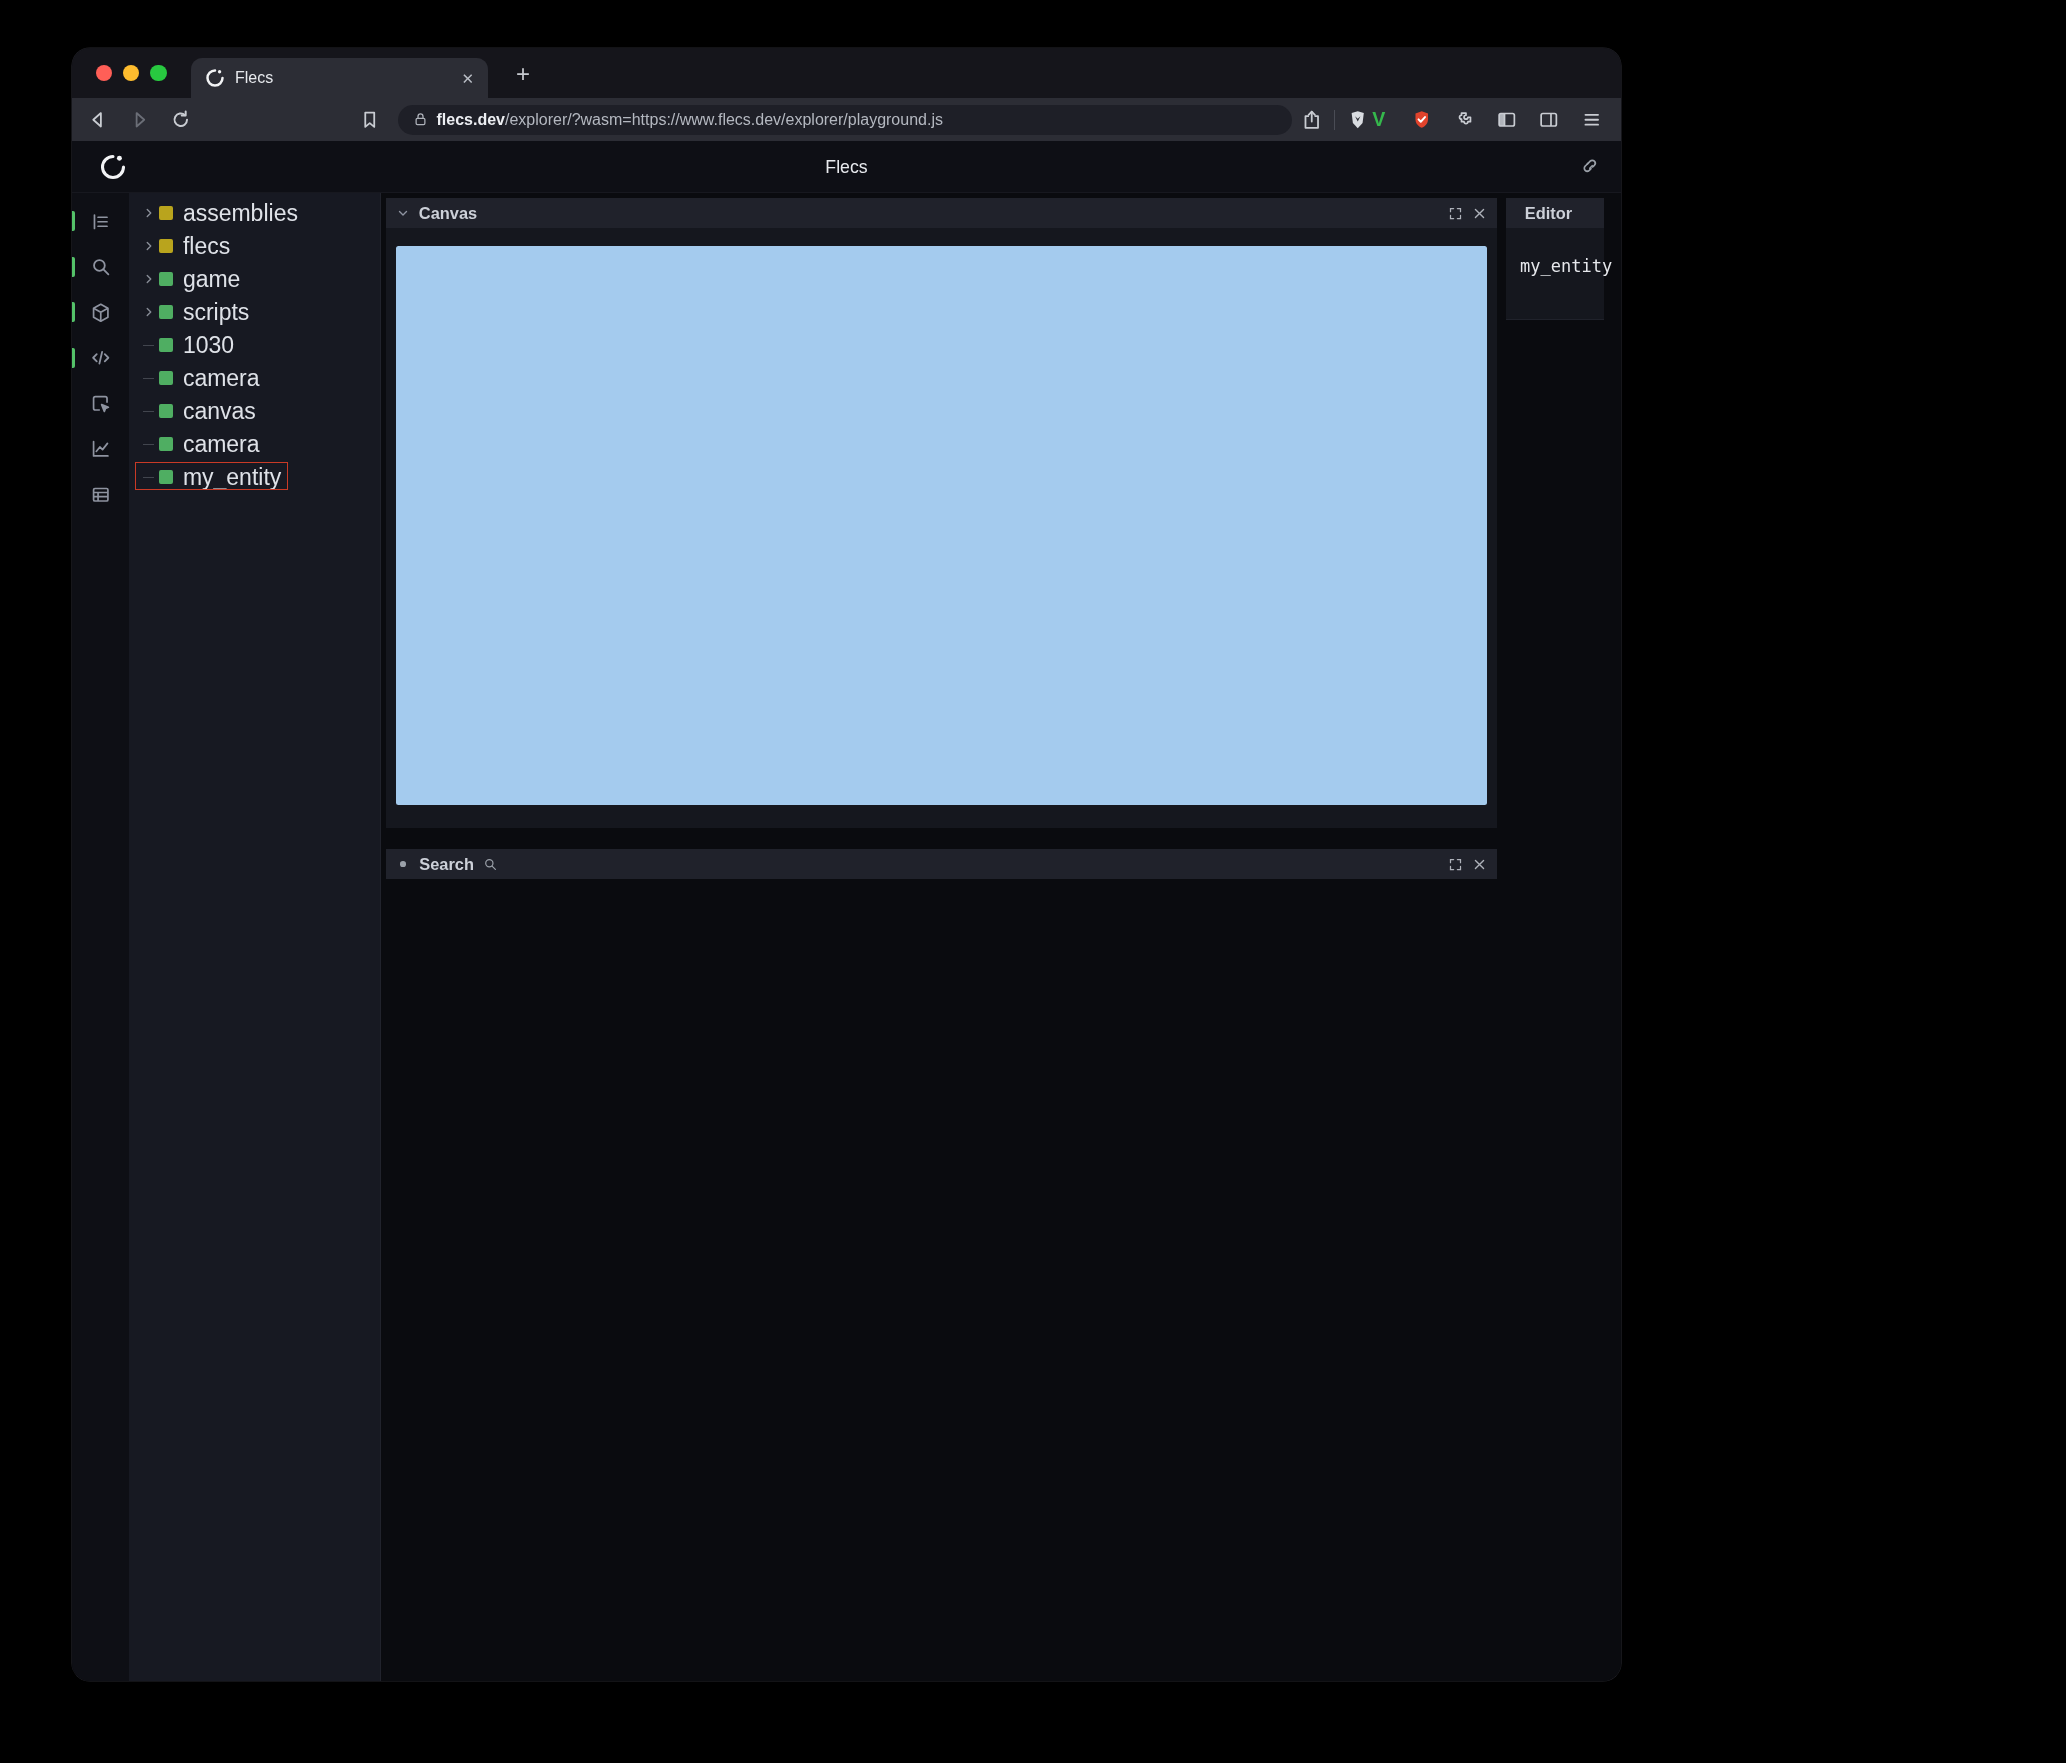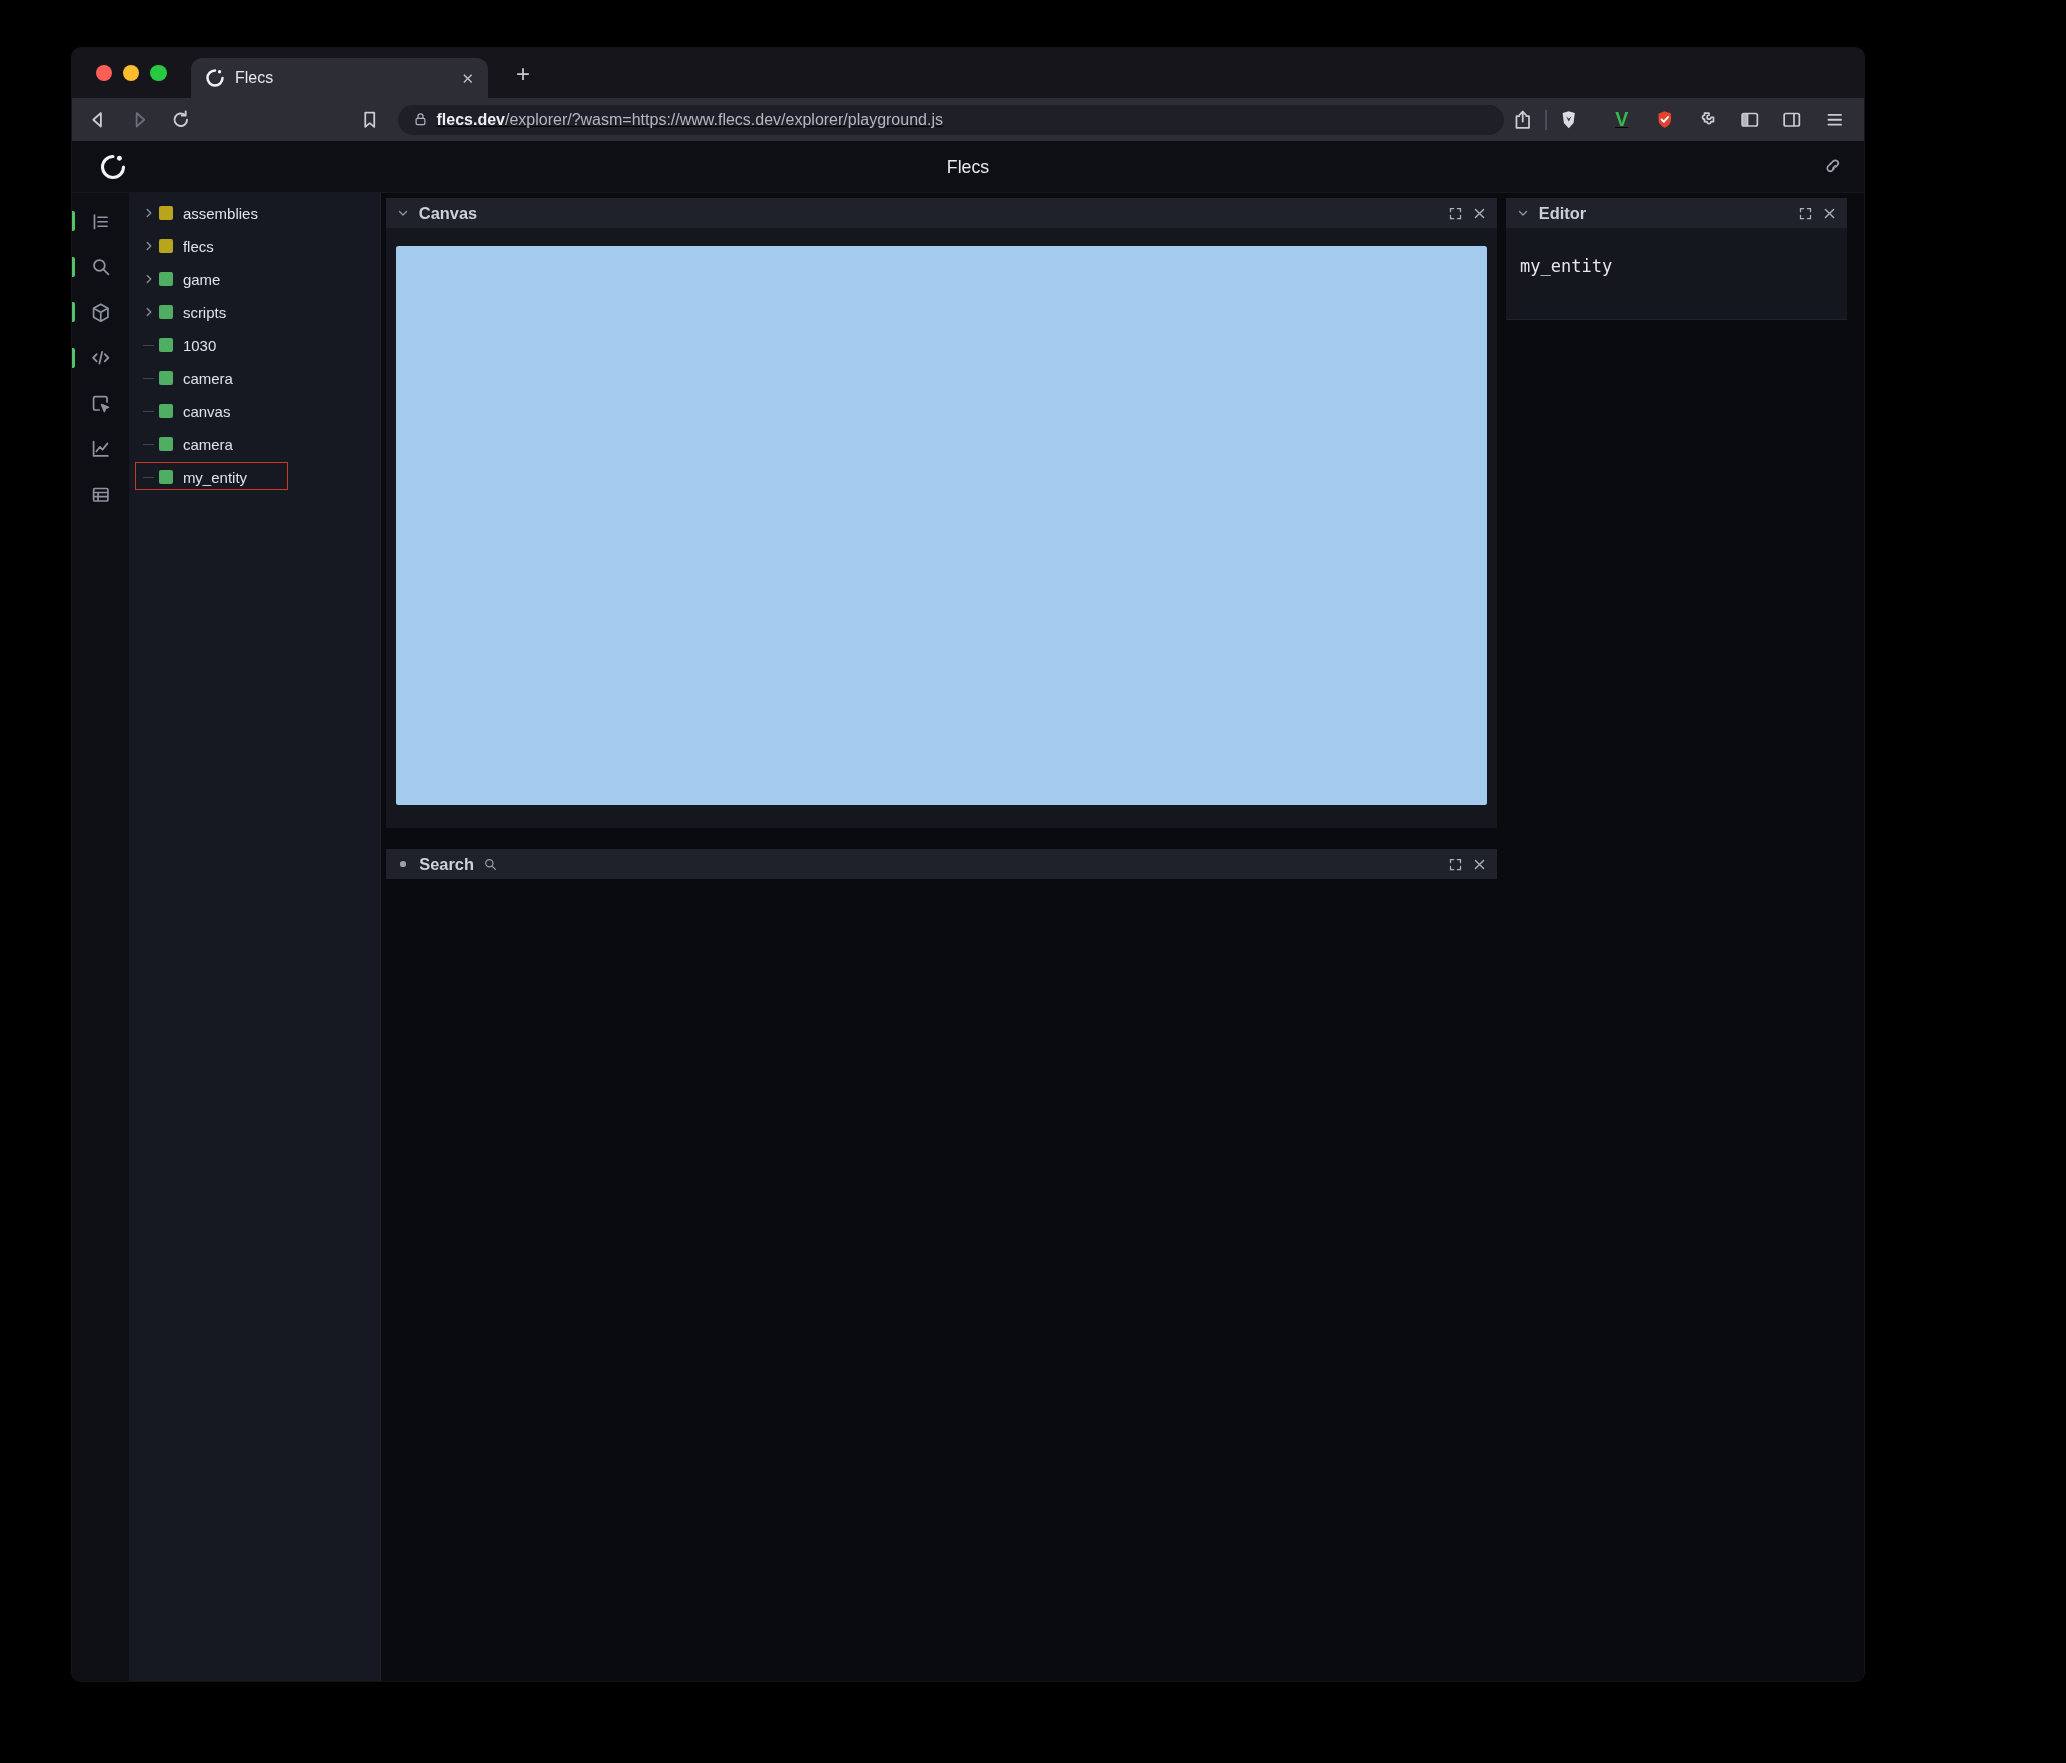--- a/index.html
+++ b/index.html
@@ -1,22 +1,21 @@
 <!DOCTYPE html>
 <html style="--canvas-blue: #a4cbee; --highlight-red: #c93a26; --accent-green: #54c269;font-size:10px"><head>
 <meta charset="utf-8">
 <style>
   * { margin:0; padding:0; box-sizing:border-box; }
   html,body { width:2066px; height:1763px; background:#000; font-family:"Liberation Sans", sans-serif; overflow:hidden; }
 
   .window {
-    position:absolute; left:72px; top:48px; width:1792px; height:1633px;
-    background:#0a0b0f; border-radius:8px; overflow:hidden;
+    position:absolute; left:72px; top:48px; width:1549px; height:1633px;
+    background:#0a0b0f; border-radius:18px; overflow:hidden;
     box-shadow:0 0 0 0.6px #26262c, 0 19px 50px rgba(0,0,0,.8);
-    text-decoration:underline;
   }
 
   
   .tabstrip { position:relative; height:50px; background:#15151b; }
   .traffic { position:absolute; left:24px; top:17px; display:flex; gap:10.7px; }
   .traffic span { width:16.4px; height:16.4px; border-radius:50%; display:block; }
   .tl-red { background:#ff5f57; } .tl-yellow { background:#febc2e; } .tl-green { background:#28c840; }
 
   .tab {
     position:absolute; left:119px; top:10px; width:297px; height:40px;
@@ -68,21 +67,21 @@
   .rail-icon svg { width:100%; height:100%; display:block; }
   .rail-accent { position:absolute; left:0; width:3.2px; height:20px; background:var(--accent-green,#54c269); border-radius:0 1.9px 1.9px 0; }
 
   .tree-panel { position:absolute; left:57px; top:0; width:252px; height:100%;
     background:#171922; border-right:0.6px solid #21232c; padding-top:3.8px; }
   .tree-row { position:relative; height:33px; display:flex; align-items:center; padding-left:11.4px; }
   .twisty { width:17.7px; height:17.7px; position:relative; flex:0 0 auto; color:#878c96; }
   .twisty svg { width:14px; height:14px; margin:1.9px; display:block; }
   .dash { position:absolute; left:2.5px; top:8.2px; width:10.7px; height:1.3px; background:#42454e; display:block; }
   .sq { width:14px; height:14px; border-radius:1.9px; margin-left:1.3px; flex:0 0 auto; }
-  .tree-label { margin-left:9.5px; color:#dfe2e8; font-size:15px; }
+  .tree-label { margin-left:9.5px; color:#dfe2e8; font-size:23px; }
   .hl-box { display:none; position:absolute; left:6.3px; top:1.3px; width:153px; height:28px;
     border:1.9px solid var(--highlight-red,#c93a26); pointer-events:none; }
   .tree-row.highlighted .hl-box { display:block; }
 
   
   .panel-header { height:30px; background:#20222b; display:flex; align-items:center; gap:8.8px; padding:0 10px; }
   .ph-chevron { width:14px; height:14px; color:#8e93a0; }
   .ph-chevron svg, .ph-btn svg, .ph-mag svg { width:100%; height:100%; display:block; }
   .panel-title { font-size:16.4px; font-weight:700; color:#ccd0d8; }
   .ph-spacer { flex:1; }

